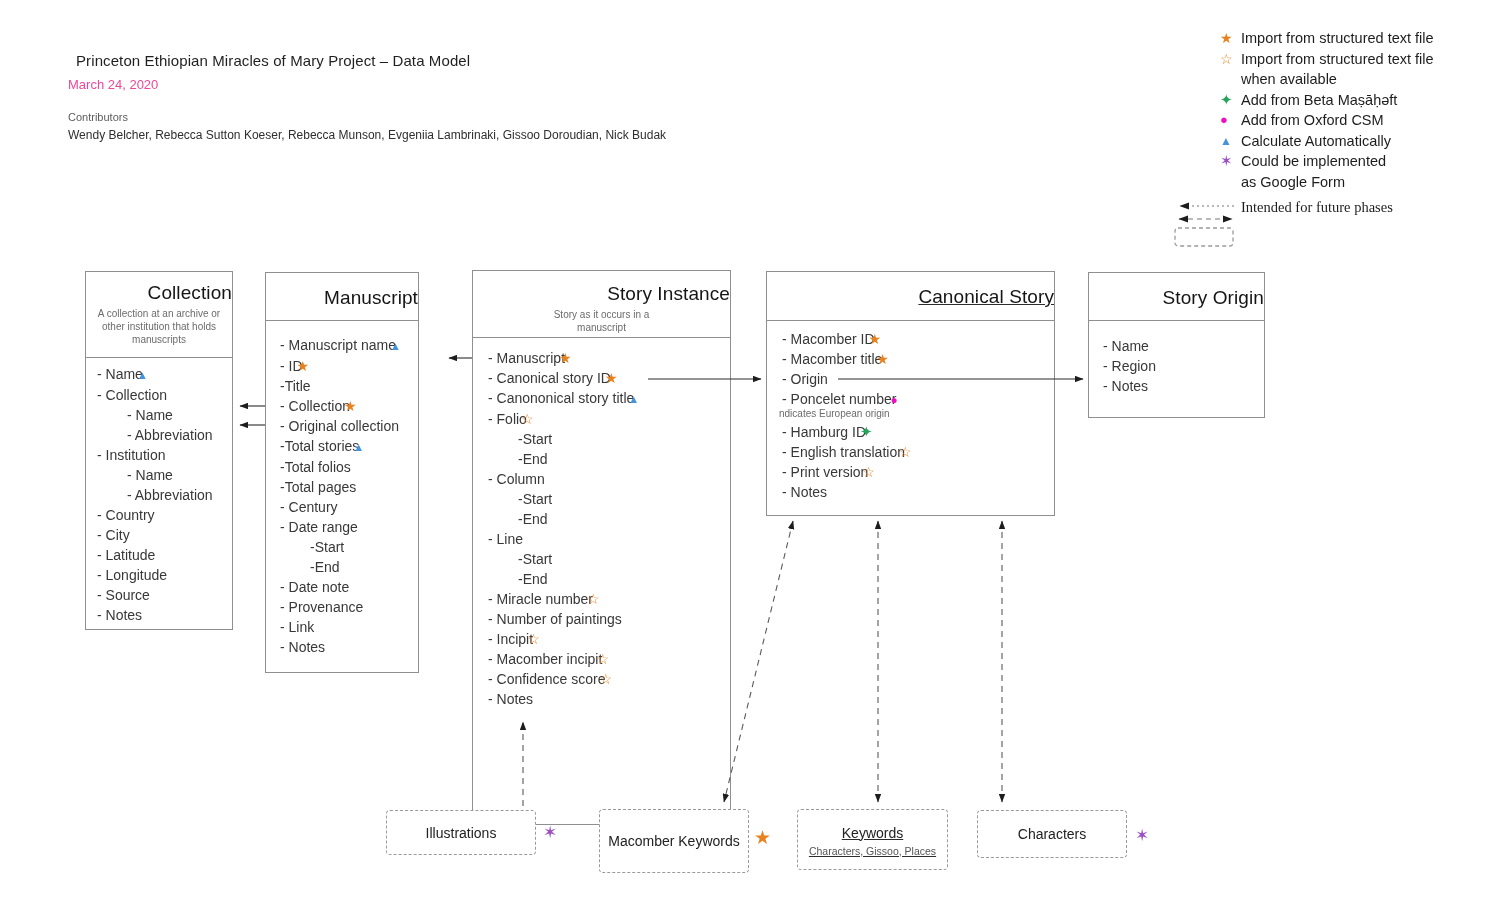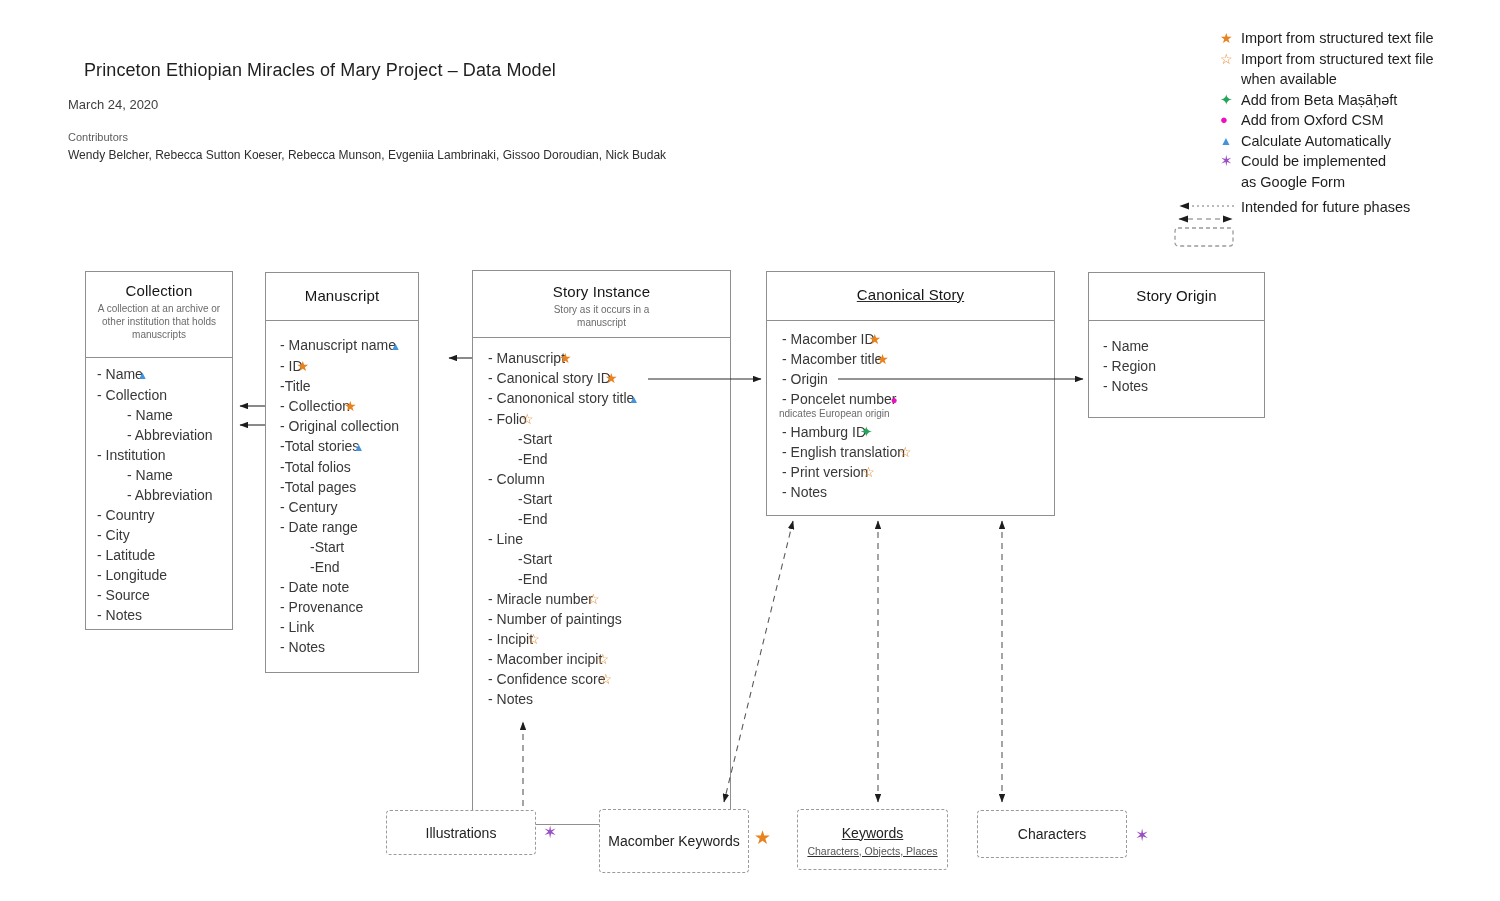--- a/index.html
+++ b/index.html
@@ -2,51 +2,51 @@
 <html style="--orange: #E8821E; --green: #27A45B; --magenta: #EE10C0; --blue: #4593DB; --purple: #9C4FC4;"><head>
 <meta charset="utf-8">
 <style>
   html,body{margin:0;padding:0;background:#fff;}
   #canvas{
     position:relative;width:1500px;height:901px;background:#ffffff;overflow:hidden;
     font-family:"Liberation Sans","DejaVu Sans",sans-serif;color:#2c2c2c;
   }
   
   .doc-header{position:absolute;left:68px;top:44px;}
-  .doc-title{font-size:18px;font-weight:500;color:#1f1f1f;margin:16px;letter-spacing:.1px;}
-  .doc-date{font-size:13px;color:#404040;margin-top:7px;}
+  .doc-title{font-size:15px;font-weight:500;color:#1f1f1f;margin:8px;letter-spacing:.1px;}
+  .doc-date{font-size:13px;color:#ec4899;margin-top:7px;}
   .contrib-label{font-size:11px;color:#5c5c5c;margin-top:19px;}
   .contrib{font-size:12px;color:#2e2e2e;margin-top:5px;}
   
   .legend{position:absolute;left:1220px;top:28px;width:278px;}
   .lg-list{list-style:none;margin:0;padding:0;}
   .lg-row{display:flex;align-items:flex-start;}
   .lg-ic{flex:0 0 21px;width:21px;line-height:20.5px;font-size:15px;text-align:left;}
   .lg-tx{font-size:14.5px;line-height:20.5px;color:#1d1d1d;}
   .lg-l2{display:block;}
-  .row-future-dashed{margin-top:5px;}
+  .row-future-dashed{margin-top:5px;font-family:Liberation Serif, serif;}
   .lg-future-svg{position:absolute;left:-48px;top:170px;}
   
   .ic-orange{color:var(--orange);}
   .ic-green{color:var(--green);}
   .ic-magenta{color:var(--magenta);}
   .ic-blue{color:var(--blue);}
   .ic-purple{color:var(--purple);}
   .g-triangle-blue{font-size:11px;}
   .g-circle-magenta{font-size:12px;}
   .g-sparkle-green{font-size:15px;}
   .g-star6-purple{font-size:14px;}
   .g-star-filled-orange,.g-star-outline-orange{font-size:14px;}
   .lg-ic.g-triangle-blue{font-size:12px;}
   .lg-ic.g-circle-magenta{font-size:13px;}
   .lg-ic.g-sparkle-green,.lg-ic.g-star6-purple{font-size:15px;}
   
   .entity{position:absolute;background:#fff;border:1px solid #8f8f8f;box-sizing:border-box;}
   .e-head{border-bottom:1px solid #8f8f8f;text-align:center;box-sizing:border-box;}
-  .e-title{font-size:15px;color:#151515;letter-spacing:.1px;}
+  .e-title{font-size:19px;color:#151515;letter-spacing:.1px;text-align:right;}
   .e-sub{font-size:10px;color:#6b6b6b;line-height:13px;margin:3px auto 0 auto;}
   .e-body{list-style:none;margin:0;}
   .field{font-size:14px;line-height:20px;color:#383838;white-space:nowrap;}
   .f-ic{margin-left:-6px;vertical-align:0;}
   .f-note{display:block;font-size:10px;color:#6b6b6b;line-height:13px;margin:-3px 0 2px -3px;}
   #collection{left:85px;top:271px;width:148px;height:359px;}
   #collection .e-head{height:86px;padding-top:10px;}
   #collection .e-sub{max-width:136px;}
   #collection .e-body{padding:6px 2px 0 11px;}
   #manuscript{left:265px;top:272px;width:154px;height:401px;}
@@ -239,21 +239,21 @@
   </div>
   <span class="fb-side-ic ic-purple g-star6-purple" id="si-illustrations">✶</span>
 
   <div class="future-box" id="fb-macomber">
     <div class="fb-label">Macomber Keywords</div>
   </div>
   <span class="fb-side-ic ic-orange g-star-filled-orange" id="si-macomber">★</span>
 
   <div class="future-box" id="fb-keywords">
     <div class="fb-label">Keywords</div>
-    <div class="fb-sub">Characters, Objects, Places</div>
+    <div class="fb-sub">Characters, Gissoo, Places</div>
   </div>
 
   <div class="future-box" id="fb-characters">
     <div class="fb-label">Characters</div>
   </div>
   <span class="fb-side-ic ic-purple g-star6-purple" id="si-characters">✶</span>
 
   <svg class="connectors" width="1500" height="901">
     <defs>
       <marker id="ah" viewBox="0 0 8 6" refX="7.5" refY="3" markerWidth="8" markerHeight="6" orient="auto-start-reverse">

